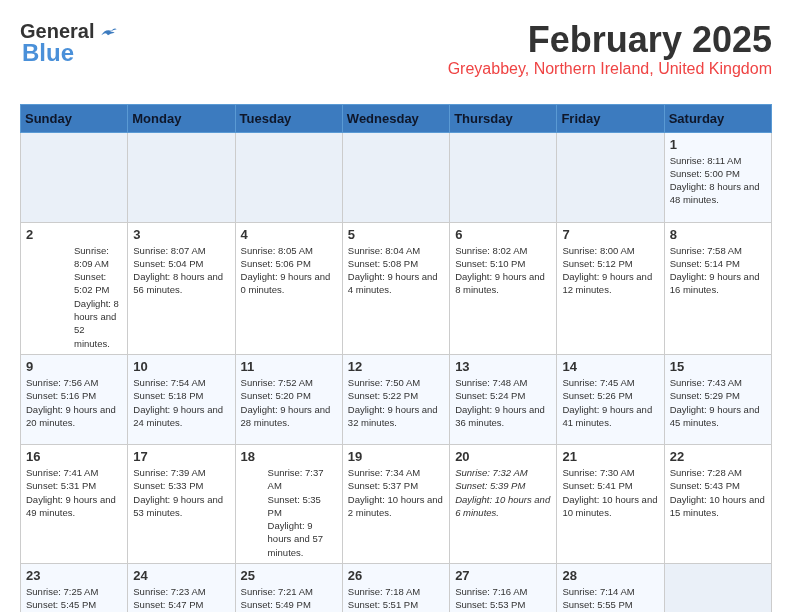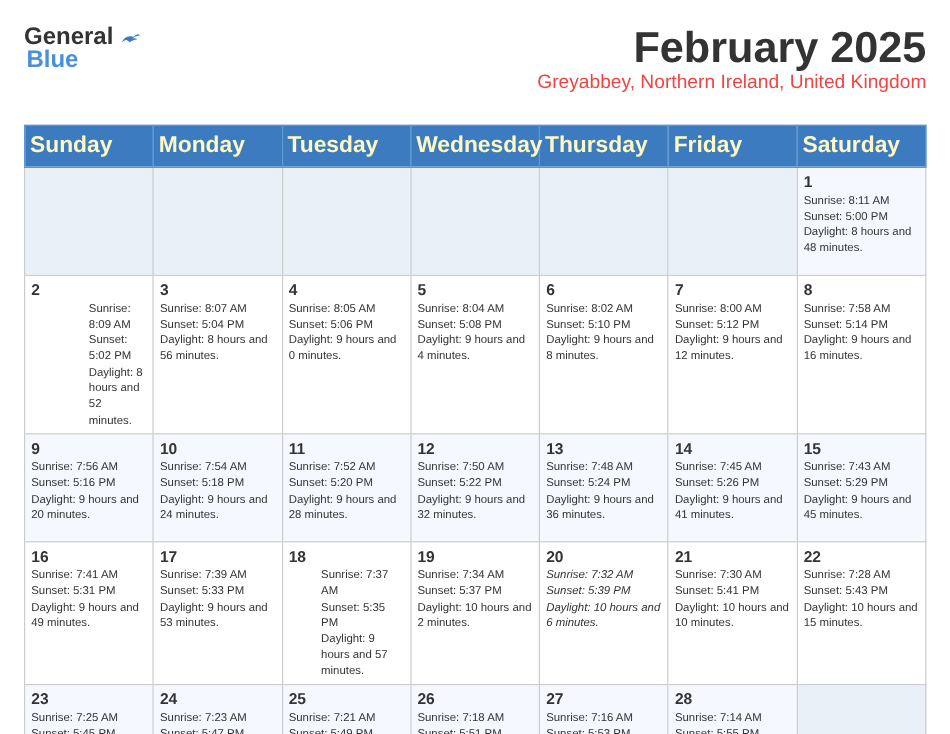--- a/index.html
+++ b/index.html
@@ -44,22 +44,22 @@
       font-size: 16px;
       color: #ef4444;
     }
     table {
       width: 100%;
       border-collapse: collapse;
       table-layout: fixed;
     }
     thead tr th {
       background: #3c7bbf;
-      color: #fef9c3;
-      font-size: 19px;
+      color: #0f172a;
+      font-size: 13px;
       font-weight: bold;
       padding: 6px 4px;
       text-align: left;
       border: 1px solid #5a9ad4;
       margin-left: 32px;
     }
     tbody tr td {
       border: 1px solid #ccc;
       vertical-align: top;
       padding: 4px 5px;
@@ -91,21 +91,21 @@
 <body>
 
 <div class="header">
   <div class="logo">
     <div class="logo-text">
       <span style="font-size:20px;font-weight:bold;color:#333;">General</span>
       <svg class="logo-bird" viewBox="0 0 30 20" xmlns="http://www.w3.org/2000/svg">
         <path d="M5,15 Q10,5 20,8 Q25,3 28,6 Q22,7 18,10 Q22,9 25,11 Q18,12 15,15 Q12,10 8,13 Z" fill="#3c7bbf"></path>
       </svg>
     </div>
-    <span style="font-size:20px;font-weight:bold;color:#4a90d9;margin-top:-4px;margin-left:2px;">Blue</span>
+    <span style="font-size:24px;font-weight:bold;color:#4a90d9;margin-top:-4px;margin-left:2px;">Blue</span>
   </div>
   <div class="title-block">
     <div class="month-title">February 2025</div>
     <div class="location">Greyabbey, Northern Ireland, United Kingdom</div>
   </div>
 </div>
 
 <table>
   <thead>
     <tr>

